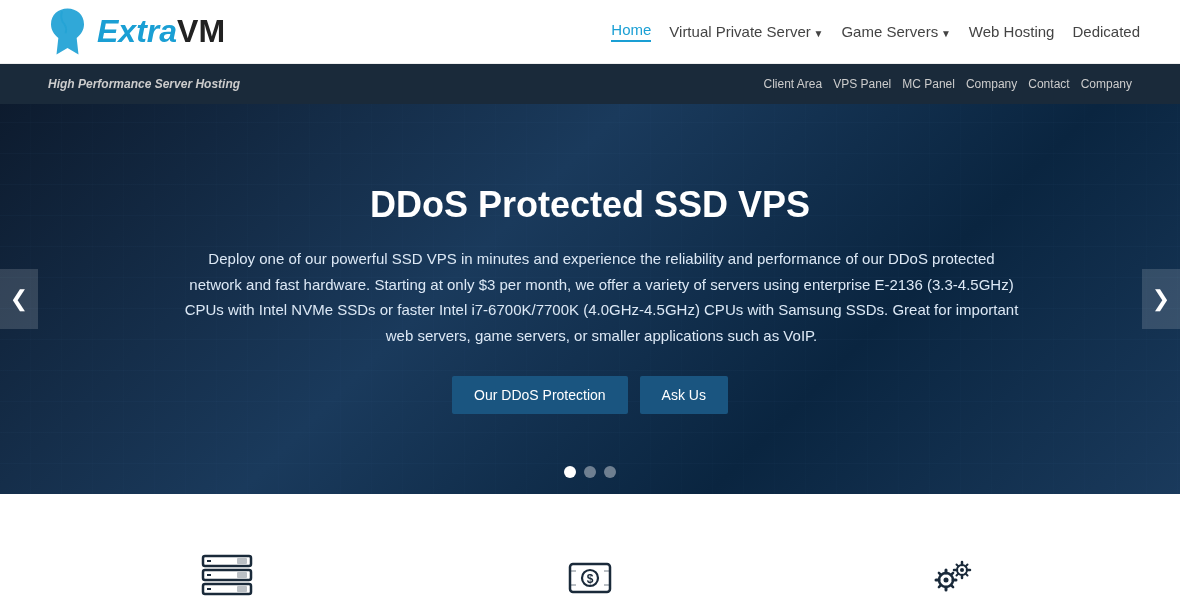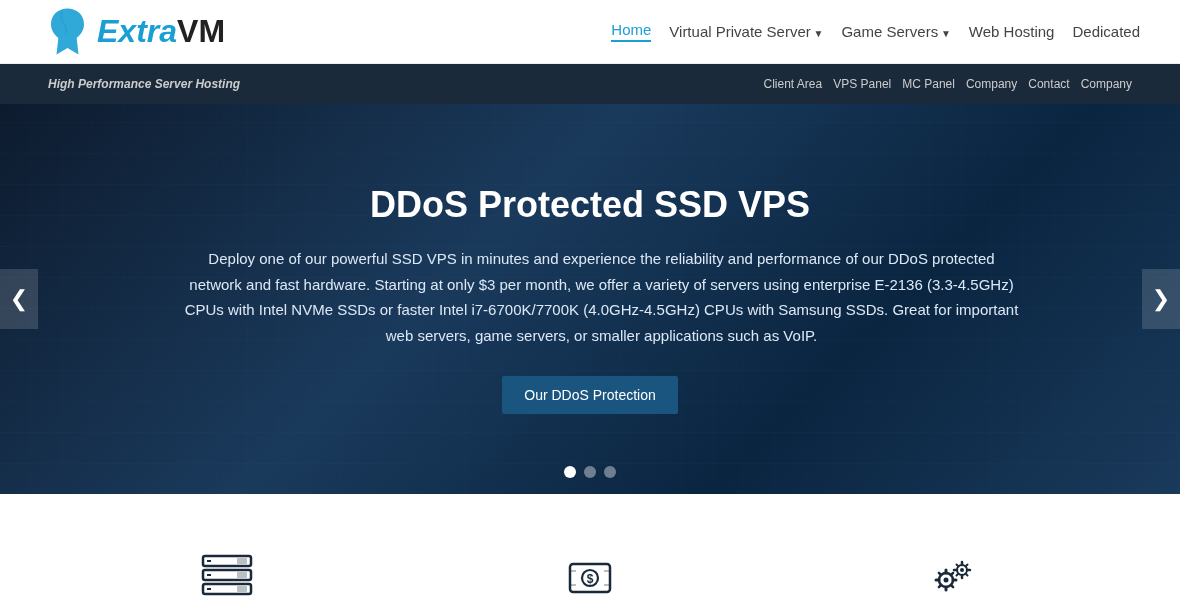--- a/index.html
+++ b/index.html
@@ -208,20 +208,21 @@
 <section class="hero">
   <div class="hero-bg"></div>
 
   <button class="hero-nav left">❮</button>
 
   <div class="hero-content">
     <h1>DDoS Protected SSD VPS</h1>
     <p>Deploy one of our powerful SSD VPS in minutes and experience the reliability and performance of our DDoS protected network and fast hardware. Starting at only $3 per month, we offer a variety of servers using enterprise E-2136 (3.3-4.5GHz) CPUs with Intel NVMe SSDs or faster Intel i7-6700K/7700K (4.0GHz-4.5GHz) CPUs with Samsung SSDs. Great for important web servers, game servers, or smaller applications such as VoIP.</p>
     <div class="hero-buttons">
       <a href="#" class="hero-btn">Our DDoS Protection</a>
+      <a href="#" class="hero-btn">Ask Us</a>
     </div>
   </div>
 
   <button class="hero-nav right">❯</button>
 
   <div class="hero-dots">
     <div class="hero-dot active"></div>
     <div class="hero-dot"></div>
     <div class="hero-dot"></div>
   </div>

